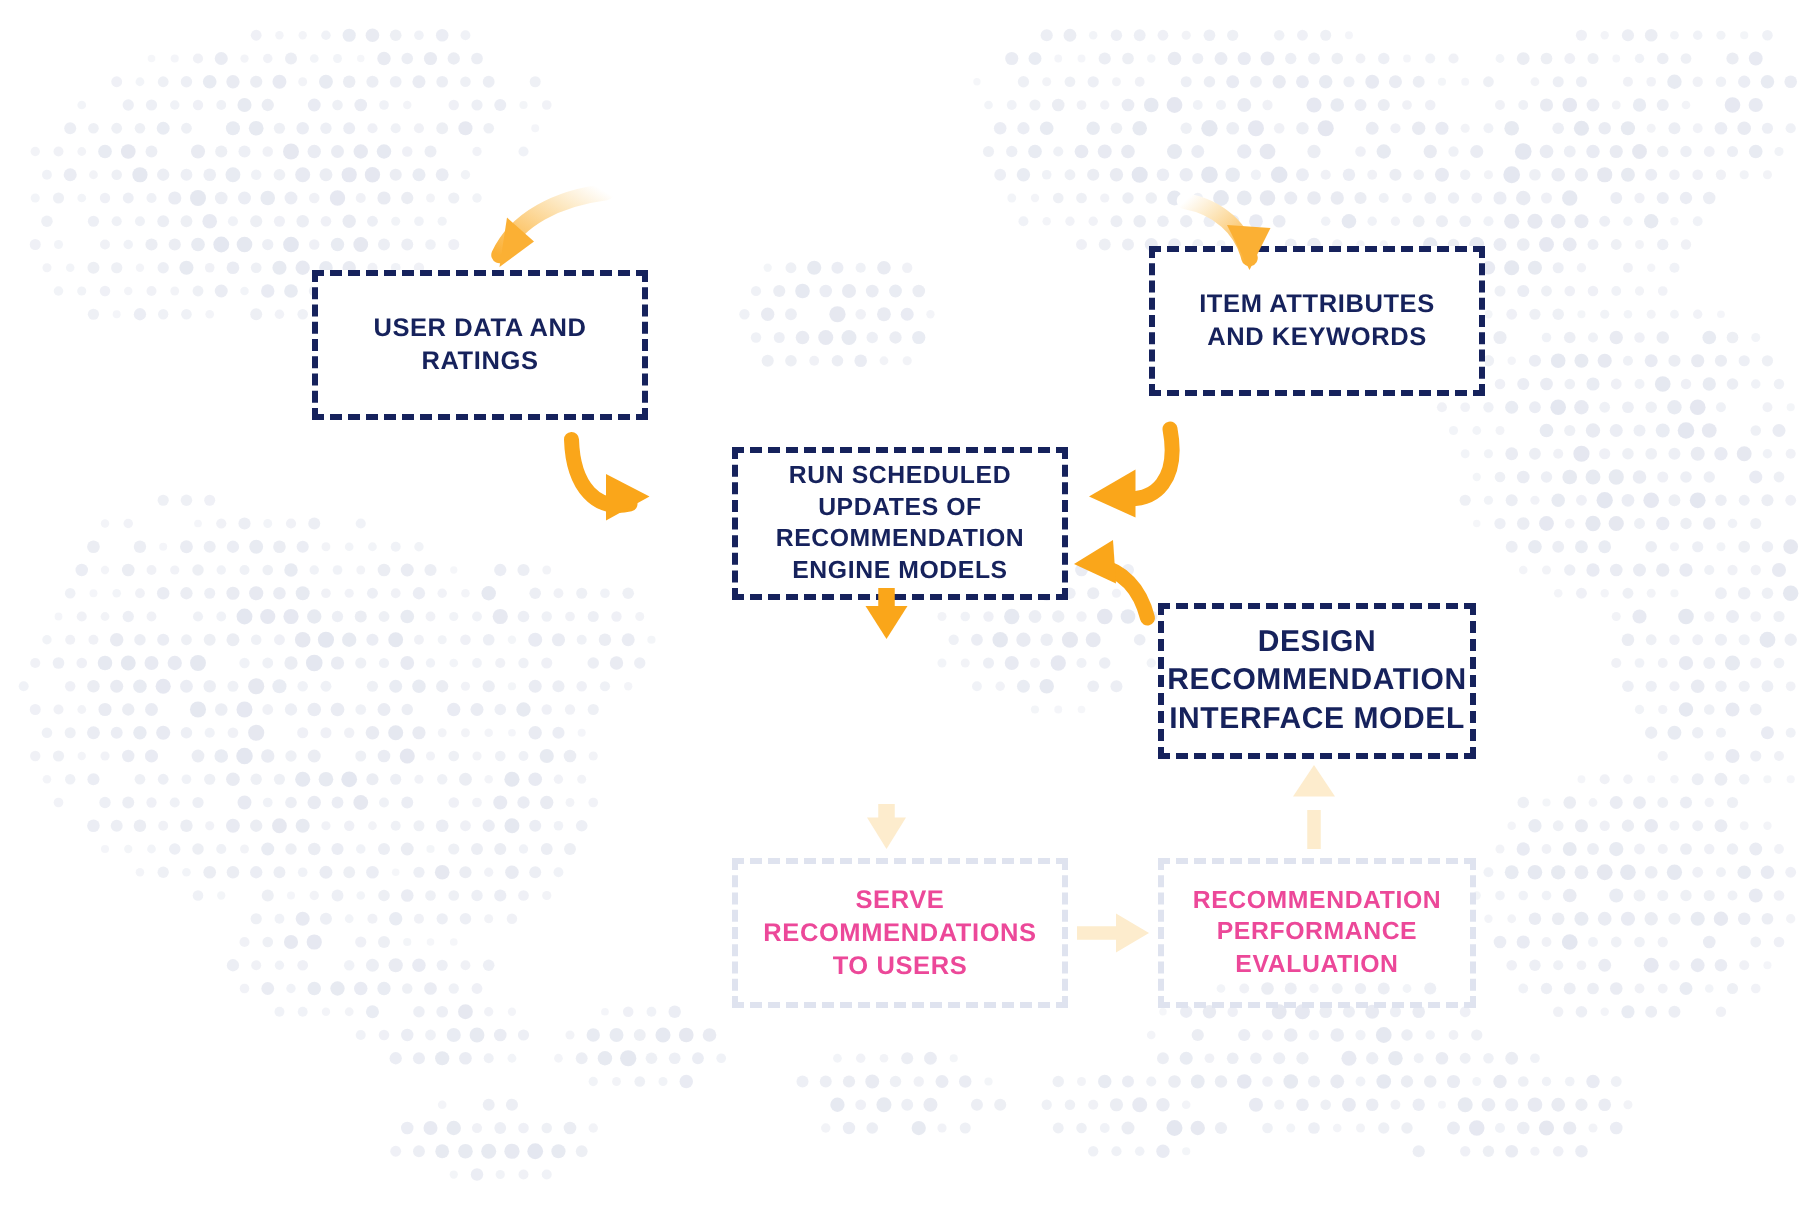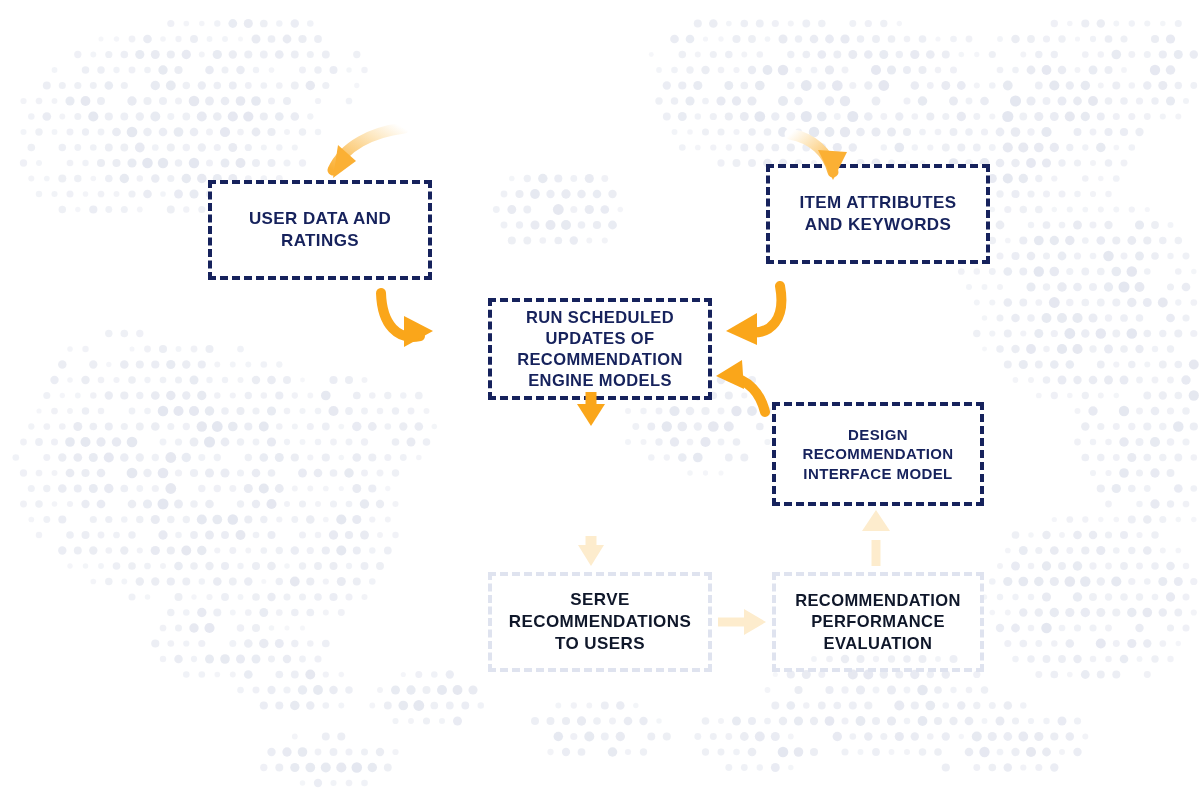--- a/index.html
+++ b/index.html
@@ -46,33 +46,33 @@
     letter-spacing: 0.4px;
     text-transform: uppercase;
     padding: 0 10px;
     white-space: pre-line;
     text-align: center;
   }
   .node.faded {
     border-color: #dfe3ef;
     background: transparent;
   }
-  .node.faded .label { color: #0f172a; }
+  .node.faded .label { color: #ec4899; }
 
   
   #node-user-data        { left: 208px; top: 180px; width: 224px; height: 100px; }
   #node-item-attributes  { left: 766px; top: 164px; width: 224px; height: 100px; }
   #node-run-updates      { left: 488px; top: 298px; width: 224px; height: 102px; }
   #node-recommendation   { left: 488px; top: 432px; width: 224px; height: 100px; }
   #node-design-interface { left: 772px; top: 402px; width: 212px; height: 104px; }
   #node-serve            { left: 488px; top: 572px; width: 224px; height: 100px; }
   #node-performance      { left: 772px; top: 572px; width: 212px; height: 100px; }
 
   #node-run-updates .label { font-size: 16.5px; }
-  #node-design-interface .label { font-size: 15px; }
+  #node-design-interface .label { font-size: 20px; }
   #node-performance .label { font-size: 16.5px; }
 
   
   #arrows {
     position: absolute;
     inset: 0;
     width: 1200px;
     height: 804px;
     pointer-events: none;
   }

